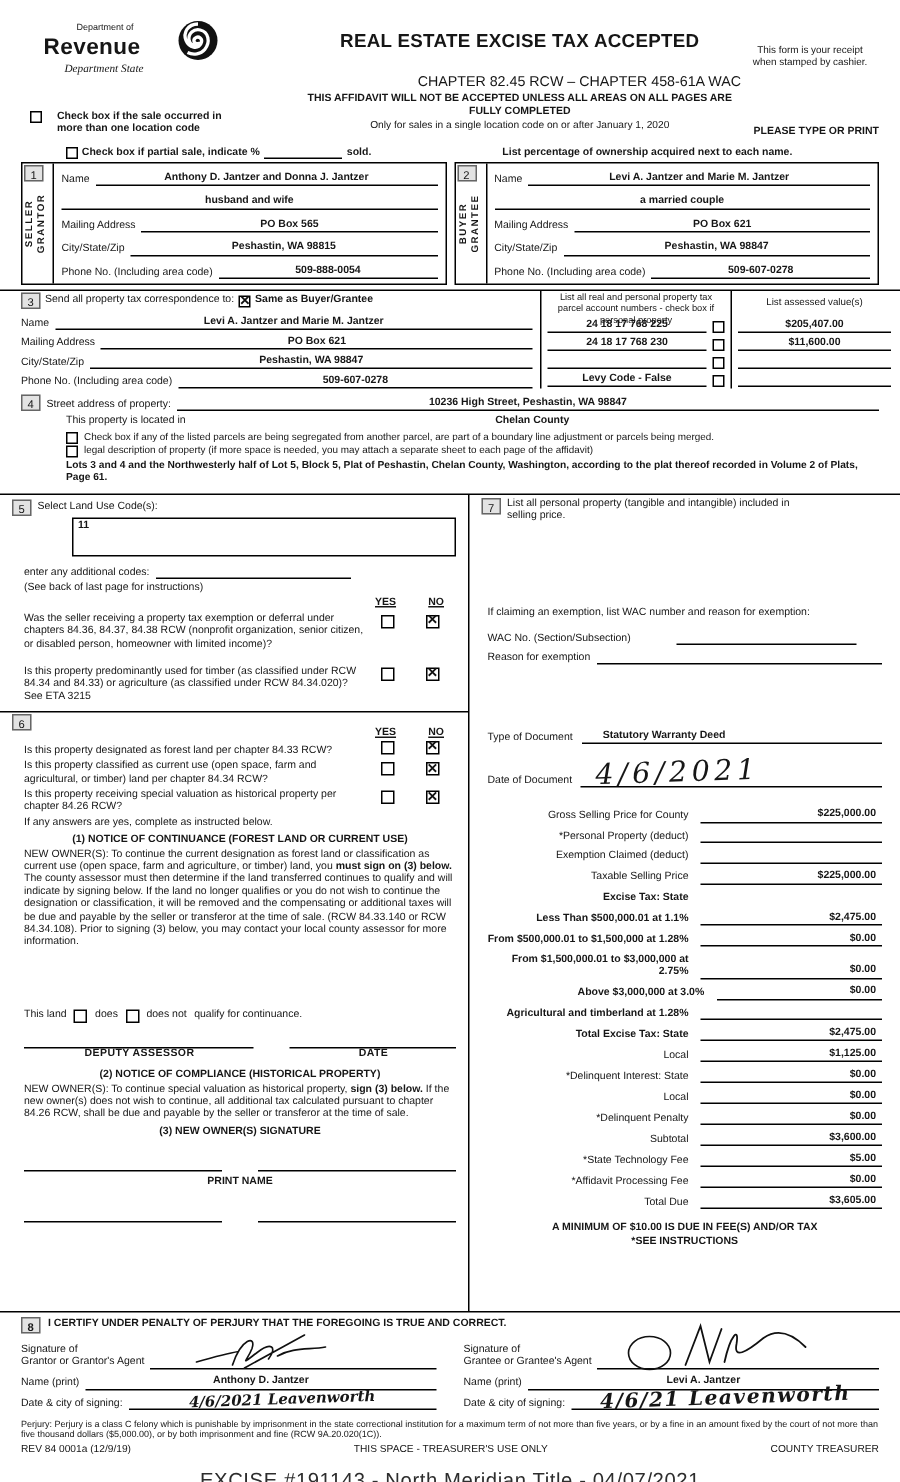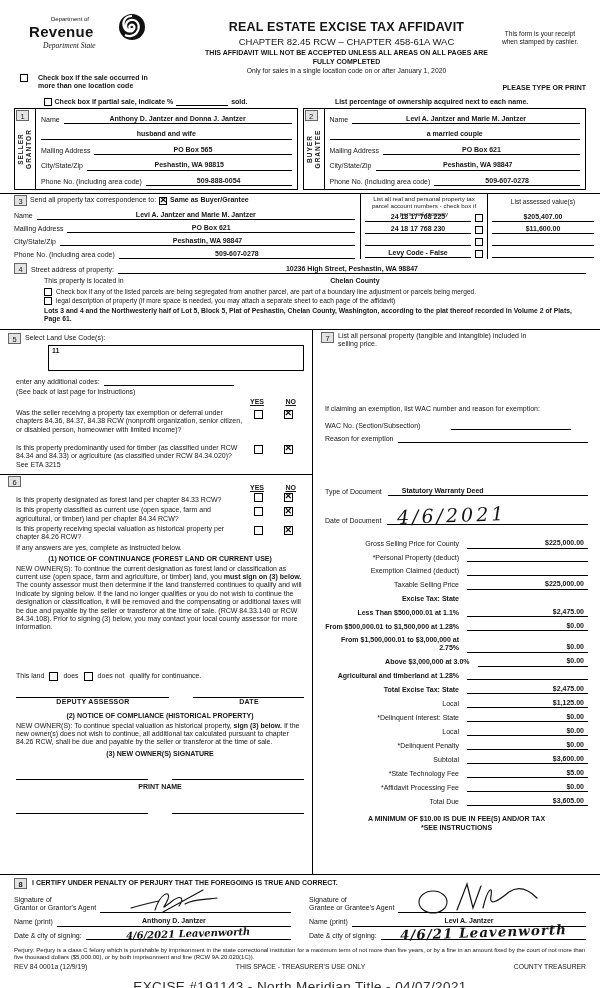--- a/index.html
+++ b/index.html
@@ -23,21 +23,21 @@
   .secnum { display:inline-block; min-width:13px; height:11px; border:1px solid #666; background:#e3e3e3; text-align:center; font-size:7.5px; line-height:11px; flex:0 0 auto; }
   
   .header { display:flex; padding:16px 14px 0 14px; height:72px; }
   .logo { width:170px; position:relative;margin-left:15px; }
   .logo-top { font-size:6px; margin-left:22px; }
   .logo-name { font-size:15px; font-weight:bold; letter-spacing:0.3px; }
   .logo-state { font-size:7.5px; font-style:italic; margin-left:14px; font-family:"Liberation Serif", serif; }
   .swirl { position:absolute; left:88px; top:-4px; }
   .titleblock { flex:1; text-align:center; padding-top:4px; }
   .title { font-size:12.5px; font-weight:bold; letter-spacing:0.2px; }
-  .subtitle { font-size:9.5px; margin-top:1px; }
+  .subtitle { font-size:9.5px; margin-top:14px;text-align:right; }
   .warning { font-size:7px; font-weight:bold; margin-top:2px; }
   .only { font-size:6.8px; margin-top:1px; }
   .receipt { width:92px; font-size:6.6px; text-align:center; padding-top:14px; }
   .multirow { display:flex; padding:2px 14px 0 20px; height:20px; }
   .multilabel { width:120px; font-weight:bold; margin-left:10px; }
   .typeprint { margin-left:auto; font-weight:bold; align-self:flex-end; }
   .partialrow { display:flex; height:14px; padding:0 14px; align-items:flex-end; }
   .partial-left { width:46%; display:flex; align-items:flex-end; justify-content:center; gap:3px; font-weight:bold; }
   .partial-line { width:52px; border-bottom:1px solid #000; }
   .partial-right { flex:1; text-align:center; font-weight:bold; }
@@ -131,21 +131,21 @@
       <span class="swirl">
         <svg width="30" height="30" viewBox="0 0 30 30">
           <circle cx="15" cy="15" r="13" fill="#111"></circle>
           <path d="M15 4 C8 4 5 10 7 15 C9 20 15 21 17 17 C18.5 14 15.5 11.5 13 13.5 C11.5 15 12.5 17.5 15 17 C13 19.5 9.5 18 9 14.5 C8.5 10.5 12 7 16.5 8 C22 9.3 23.5 16 19.5 21 C17 24 12 25 8 23" fill="none" stroke="#fff" stroke-width="2.2"></path>
         </svg>
       </span>
       <div class="logo-name">Revenue</div>
       <div class="logo-state">Department State</div>
     </div>
     <div class="titleblock">
-      <div class="title">REAL ESTATE EXCISE TAX AFFIDAVIT</div>
+      <div class="title">REAL ESTATE EXCISE TAX ACCEPTED</div>
       <div class="subtitle">CHAPTER 82.45 RCW – CHAPTER 458-61A WAC</div>
       <div class="warning">THIS AFFIDAVIT WILL NOT BE ACCEPTED UNLESS ALL AREAS ON ALL PAGES ARE FULLY COMPLETED</div>
       <div class="only">Only for sales in a single location code on or after January 1, 2020</div>
     </div>
     <div class="receipt">
       <div>This form is your receipt</div>
       <div>when stamped by cashier.</div>
     </div>
   </div>
 

